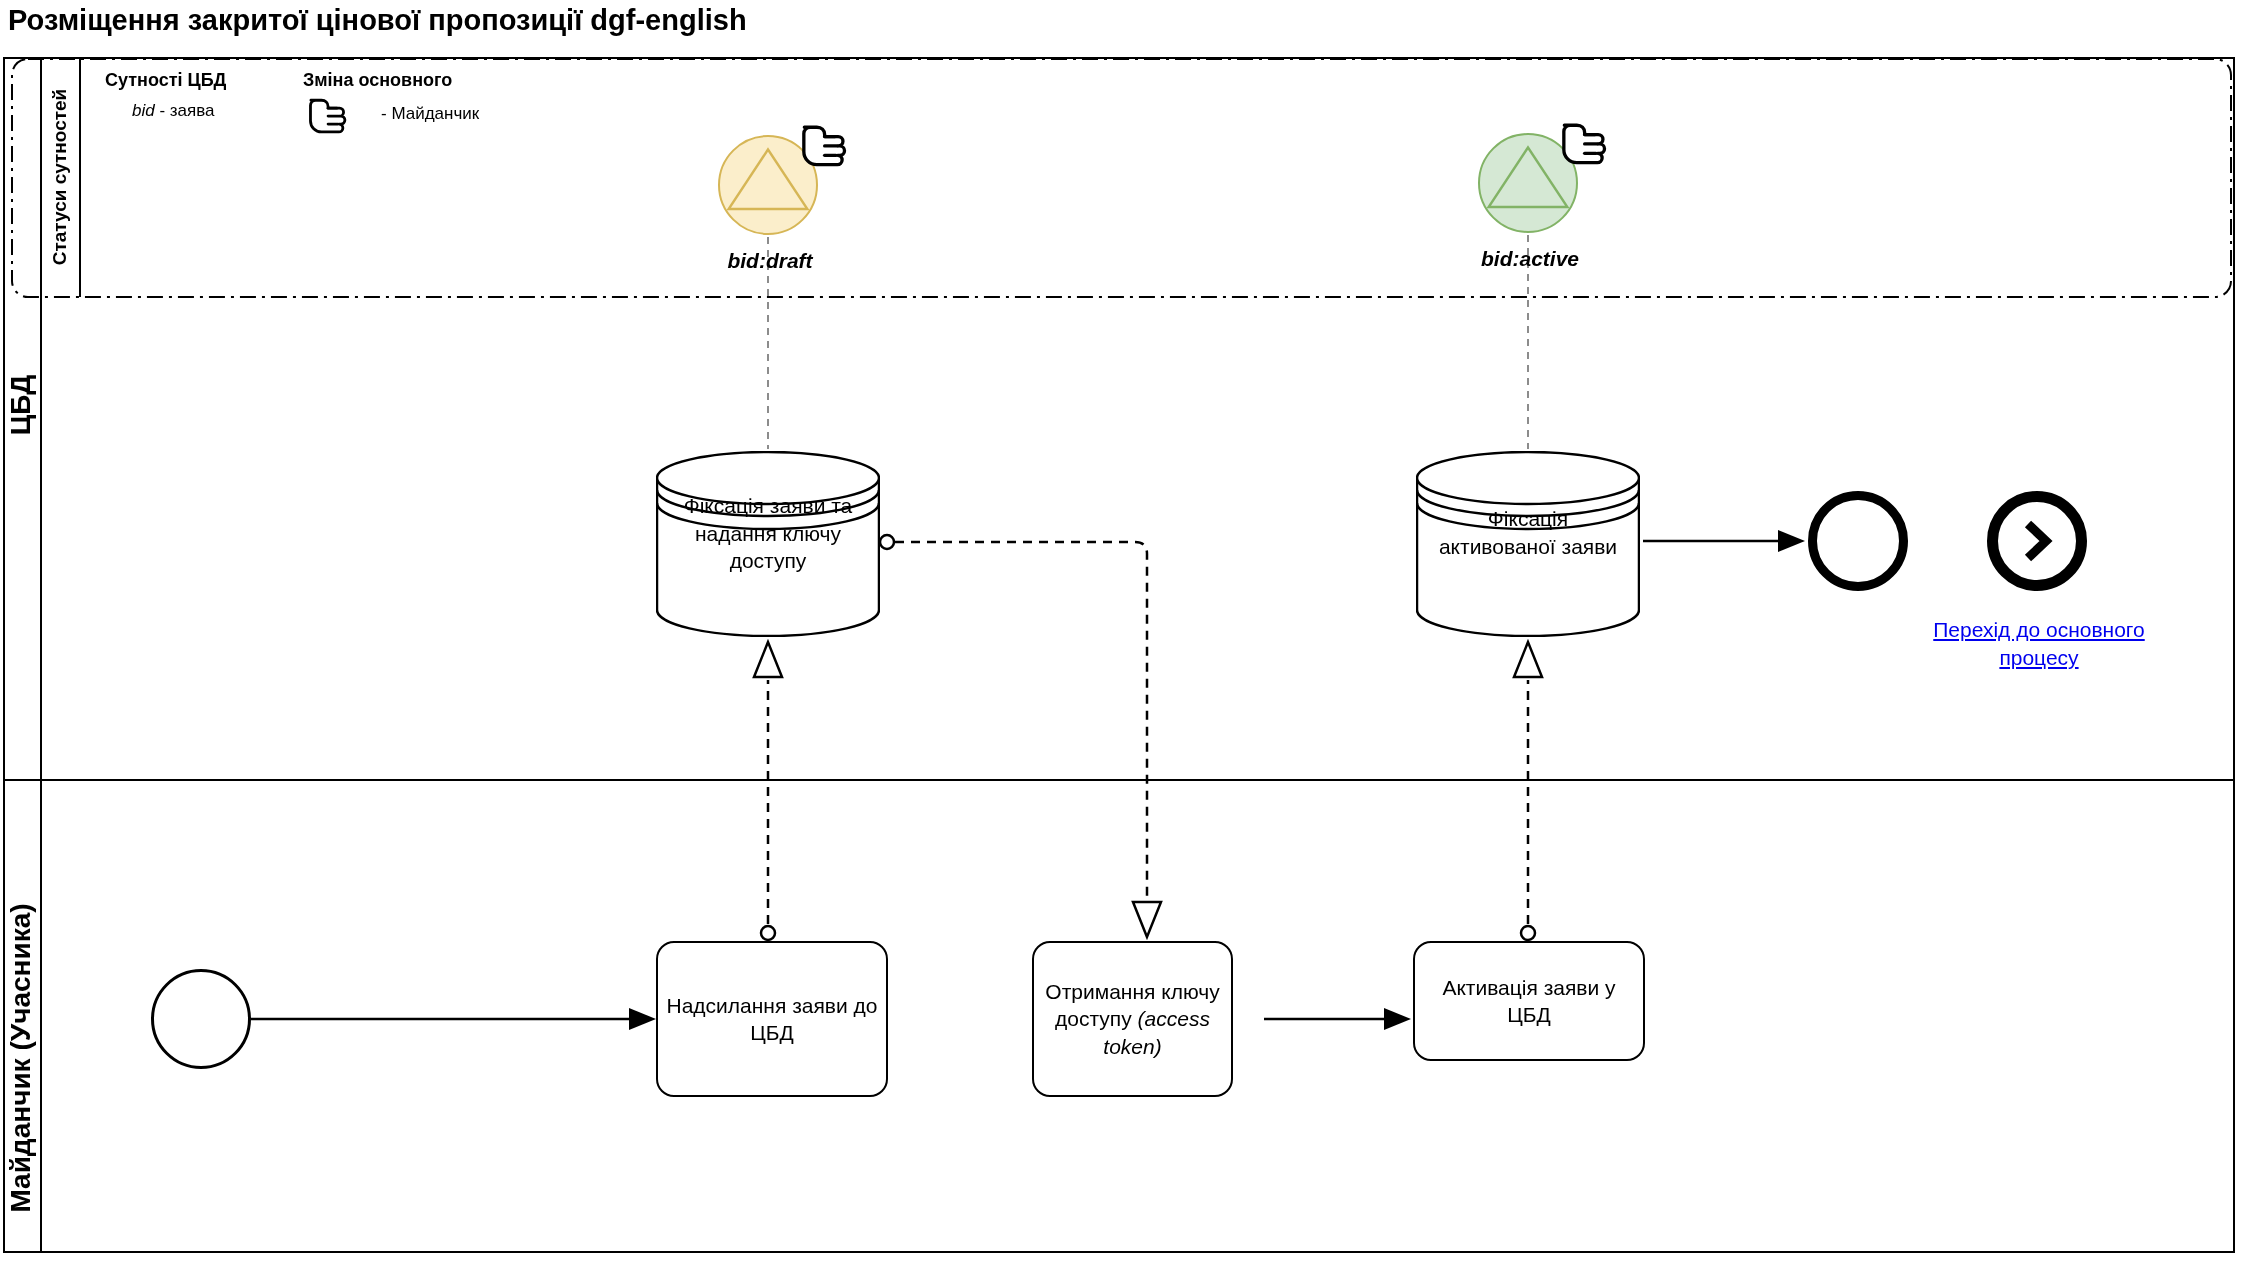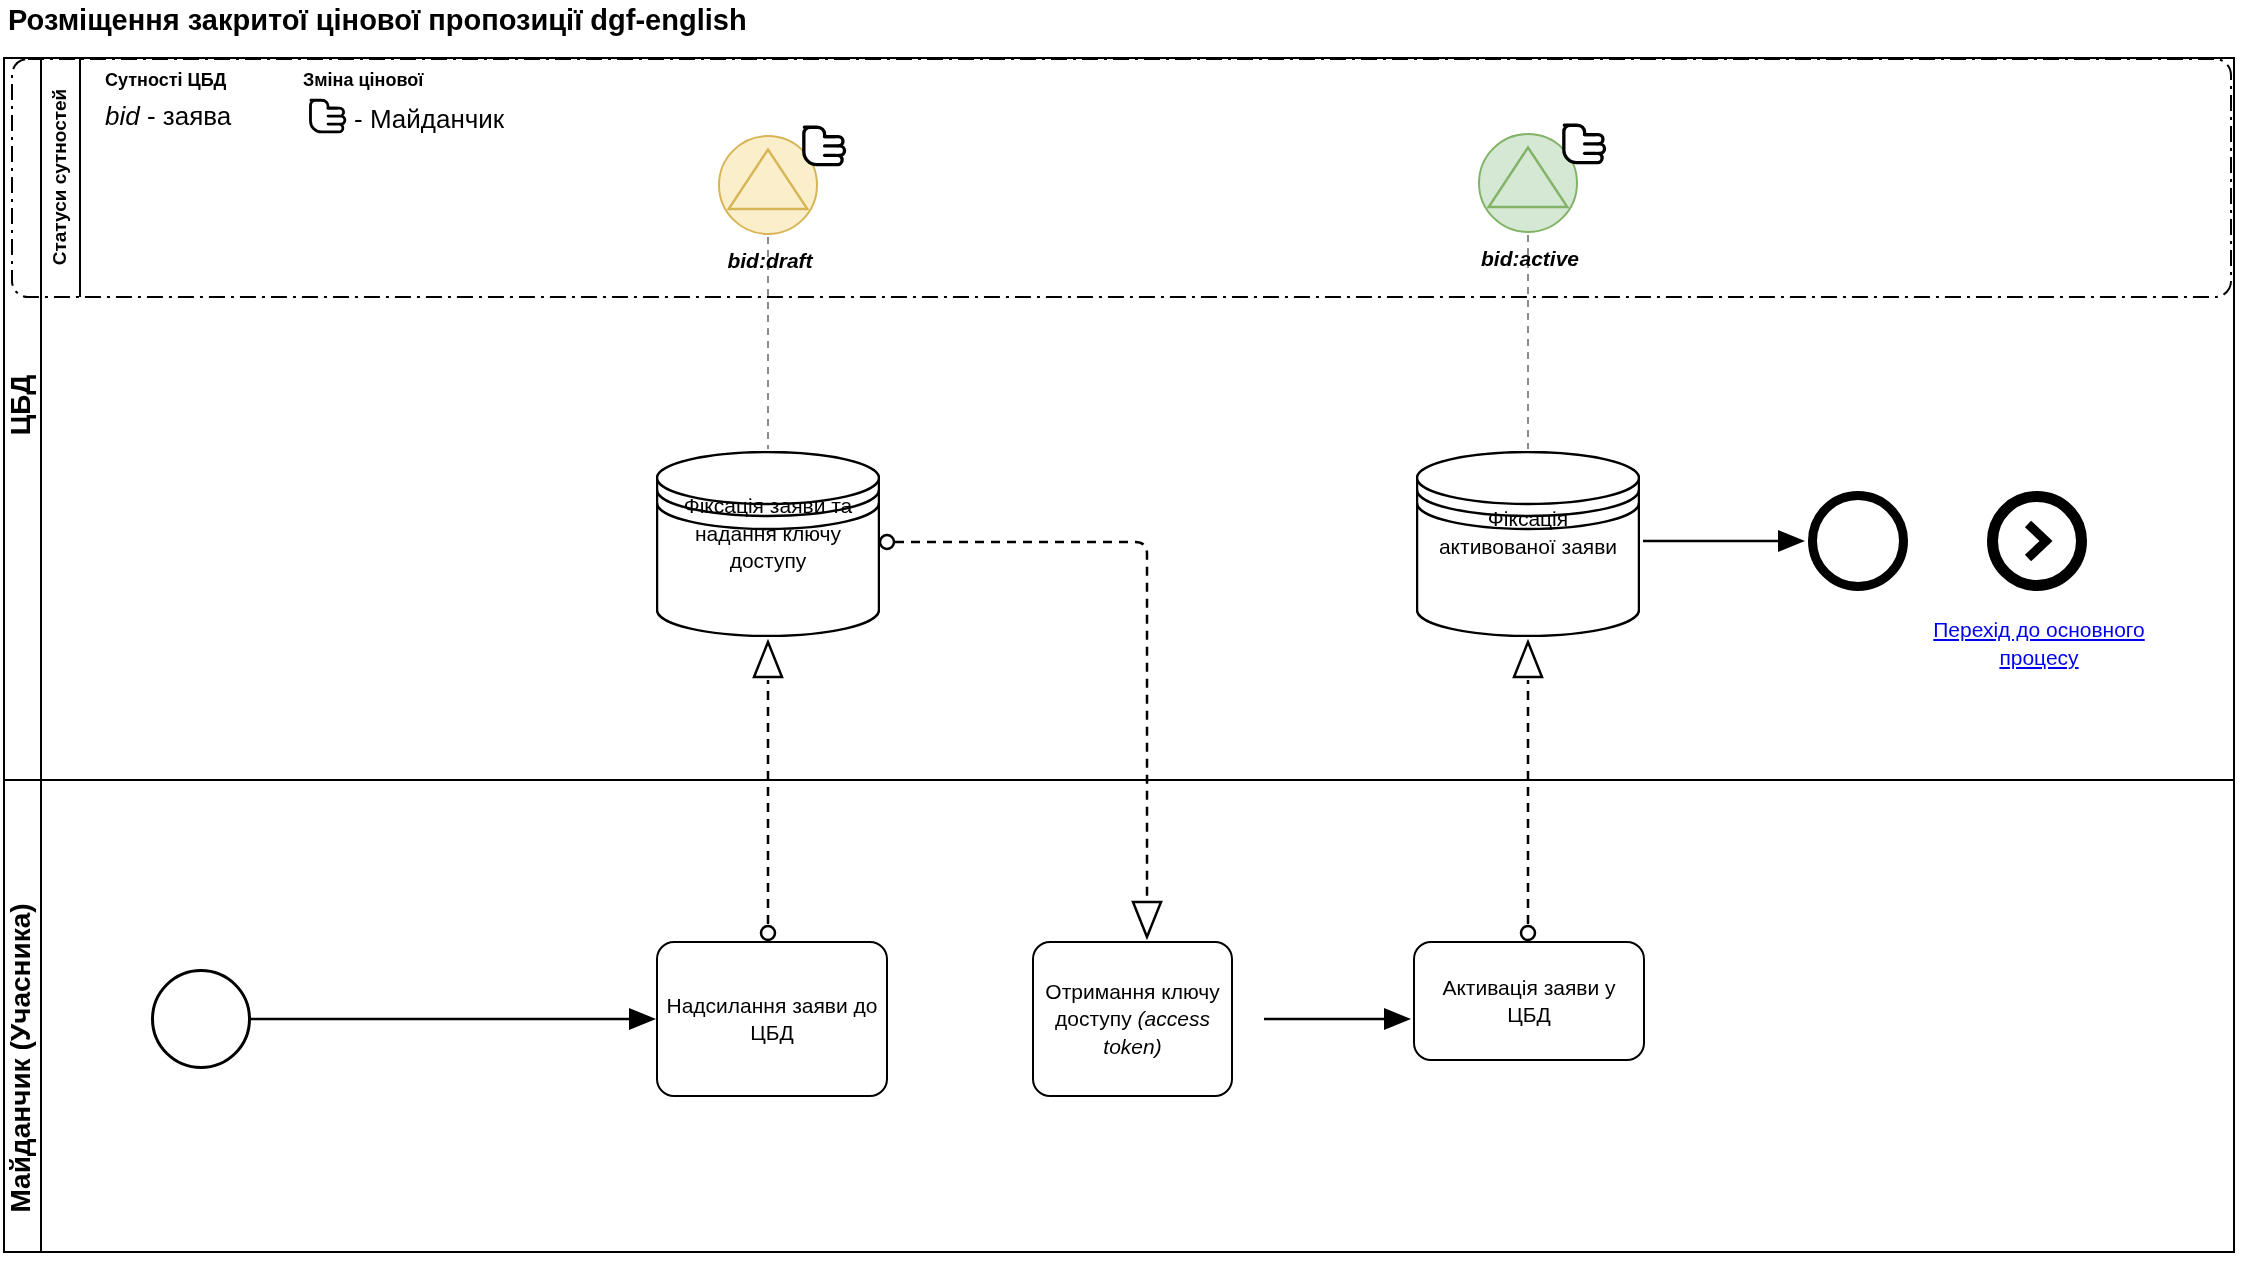--- a/index.html
+++ b/index.html
@@ -13,21 +13,21 @@
   
   .pool-border{left:3px;top:57px;width:2232px;height:1196px;border:2.5px solid #000;box-sizing:border-box;pointer-events:none;z-index:3;}
   .vline{width:2px;background:#000;z-index:3;}
   .hline{height:2px;background:#000;z-index:3;}
   .lane-label{display:flex;align-items:center;justify-content:center;text-align:center;z-index:4;}
   .rot{transform:rotate(-90deg);white-space:nowrap;}
   .lane-label-top{font-size:19px;font-weight:bold;}
   .lane-label-big{font-size:28px;font-weight:bold;}
   
   .legend-head{font-size:18px;font-weight:bold;white-space:nowrap;z-index:4;}
-  .legend-line{font-size:26px;white-space:nowrap;z-index:4;}
+  .legend-line{font-size:17px;white-space:nowrap;z-index:4;margin-left:27px;}
   .it{font-style:italic;}
   
   .status-circle{width:100px;height:100px;border-radius:50%;border:2px solid;box-sizing:border-box;z-index:4;display:flex;align-items:center;justify-content:center;}
   .status-label{font-size:21px;font-weight:bold;font-style:italic;text-align:center;width:200px;z-index:4;}
   
   .task{border:2.5px solid #000;border-radius:18px;background:#fff;box-sizing:border-box;
         display:flex;align-items:center;justify-content:center;text-align:center;
         font-size:21px;line-height:1.3;z-index:4;padding:6px;}
   .event-circle{border-radius:50%;background:#fff;box-sizing:border-box;z-index:4;}
   .start-event{width:100px;height:100px;border:3px solid #000;}
@@ -82,21 +82,21 @@
 </div>
 <div class="abs lane-label" style="left:-79px;top:387px;width:200px;height:36px;">
   <span class="rot lane-label-big">ЦБД</span>
 </div>
 <div class="abs lane-label" style="left:-219px;top:1040px;width:480px;height:36px;">
   <span class="rot lane-label-big">Майданчик (Учасника)</span>
 </div>
 
 <div class="abs legend-head" style="left:105px;top:70px;">Сутності ЦБД</div>
 <div class="abs legend-line" style="left:105px;top:101px;"><span class="it">bid</span><span> - заява</span></div>
-<div class="abs legend-head" style="left:303px;top:70px;">Зміна цінової</div>
+<div class="abs legend-head" style="left:303px;top:70px;">Зміна основного</div>
 <svg class="abs icon-svg" style="left:303px;top:96px;" width="44" height="42" viewBox="0 0 50 46">
   <g fill="#fff" stroke="#000" stroke-width="3.2" stroke-linejoin="round" stroke-linecap="round">
     <path d="M9,4 h12 c4.5,0 7.5,3 7.5,7 v2 h13 c2.6,0 4.6,2 4.6,4.5 c0,2.5 -2,4.5 -4.6,4.5 h1.5 c2.6,0 4.6,2 4.6,4.5 c0,2.5 -2,4.5 -4.6,4.5 h-2 c2.4,0 4.3,2 4.3,4.5 c0,2.5 -2,4.5 -4.5,4.5 h-19.8 c-6.9,0 -12.5,-5.6 -12.5,-12.5 v-17.5 c0,-3.3 2.7,-6 6,-6 z"></path>
     <path d="M28.5,13 h10" fill="none"></path>
     <path d="M28.5,22 h12" fill="none"></path>
     <path d="M28.5,31 h11" fill="none"></path>
   </g>
 </svg>
 <div class="abs legend-line" style="left:354px;top:104px;">- Майданчик</div>
 

